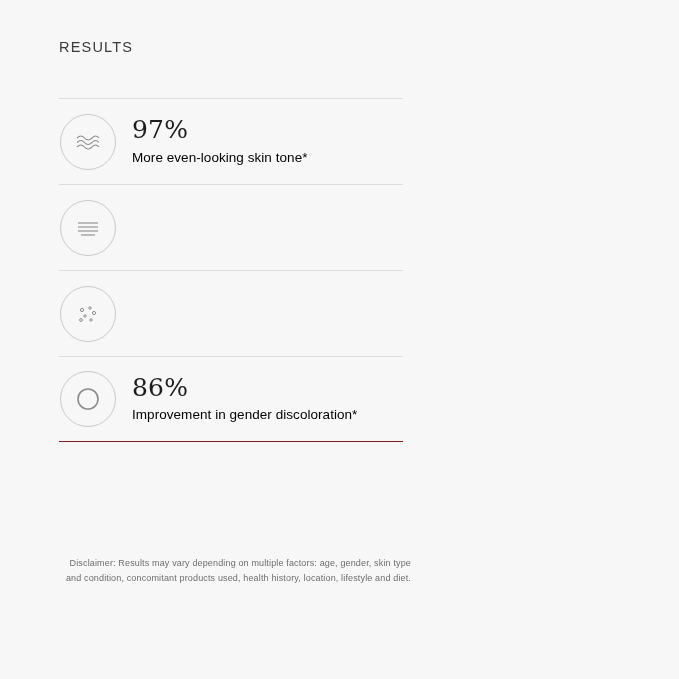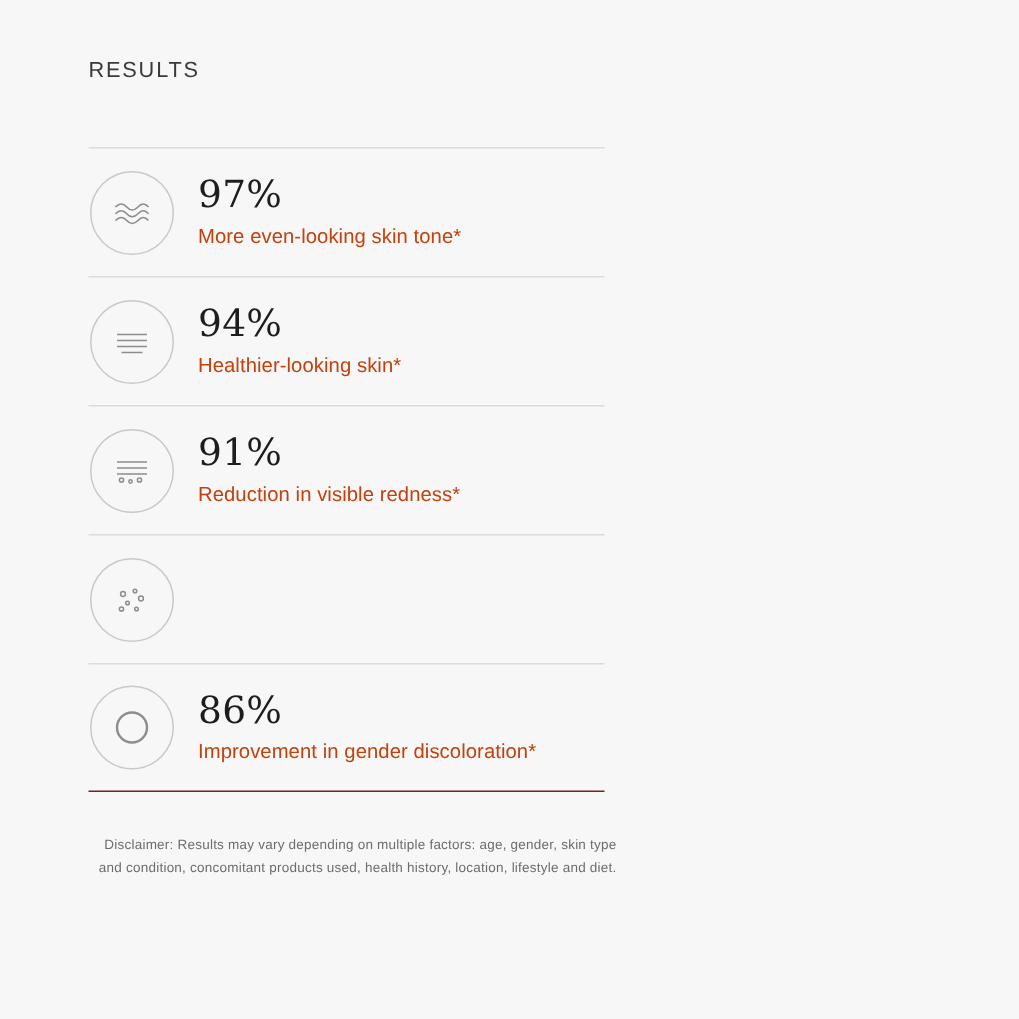--- a/index.html
+++ b/index.html
@@ -66,21 +66,21 @@
     font-family: "DejaVu Serif", "Liberation Serif", serif;
     font-size: 25px;
     line-height: 1.05;
     color: #1d1d1d;
     font-weight: 400;
     letter-spacing: 0.2px;
     text-align: right;
   }
   .claim {
     font-size: 13.5px;
-    color: #c2410c;
+    color: #000000;
     margin-top: 6px;
     letter-spacing: 0.05px;
     line-height: 1.2;
   }
   .disclaimer {
     position: absolute;
     left: 59px;
     top: 556px;
     width: 352px;
     font-size: 9px;
@@ -115,42 +115,22 @@
 
     <div class="result-row">
       <span class="icon-wrap">
         <svg width="30" height="20" viewBox="0 0 30 20">
           <line x1="5" y1="5" x2="25" y2="5" stroke="#8d8d8d" stroke-width="1.1"></line>
           <line x1="5" y1="9" x2="25" y2="9" stroke="#8d8d8d" stroke-width="1.1"></line>
           <line x1="5" y1="13" x2="25" y2="13" stroke="#8d8d8d" stroke-width="1.1"></line>
           <line x1="8" y1="17" x2="22" y2="17" stroke="#8d8d8d" stroke-width="1.1"></line>
         </svg>
       </span>
-      <span class="row-text">
-        <span class="pct">94%</span>
-        <div class="claim">Healthier-looking skin*</div>
-      </span>
     </div>
 
-    <div class="result-row">
-      <span class="icon-wrap">
-        <svg width="30" height="22" viewBox="0 0 30 22">
-          <line x1="5" y1="5" x2="25" y2="5" stroke="#8d8d8d" stroke-width="1.1"></line>
-          <line x1="5" y1="9" x2="25" y2="9" stroke="#8d8d8d" stroke-width="1.1"></line>
-          <line x1="5" y1="13" x2="25" y2="13" stroke="#8d8d8d" stroke-width="1.1"></line>
-          <circle cx="8" cy="17" r="1.4" fill="none" stroke="#8d8d8d" stroke-width="1"></circle>
-          <circle cx="14" cy="18" r="1.1" fill="none" stroke="#8d8d8d" stroke-width="1"></circle>
-          <circle cx="20" cy="17" r="1.4" fill="none" stroke="#8d8d8d" stroke-width="1"></circle>
-        </svg>
-      </span>
-      <span class="row-text">
-        <span class="pct">91%</span>
-        <div class="claim">Reduction in visible redness*</div>
-      </span>
-    </div>
 
     <div class="result-row">
       <span class="icon-wrap">
         <svg width="28" height="22" viewBox="0 0 28 22">
           <circle cx="8" cy="7" r="1.6" fill="none" stroke="#8d8d8d" stroke-width="1"></circle>
           <circle cx="16" cy="5" r="1.2" fill="none" stroke="#8d8d8d" stroke-width="1"></circle>
           <circle cx="20" cy="10" r="1.6" fill="none" stroke="#8d8d8d" stroke-width="1"></circle>
           <circle cx="11" cy="13" r="1.2" fill="none" stroke="#8d8d8d" stroke-width="1"></circle>
           <circle cx="7" cy="17" r="1.4" fill="none" stroke="#8d8d8d" stroke-width="1"></circle>
           <circle cx="17" cy="17" r="1.2" fill="none" stroke="#8d8d8d" stroke-width="1"></circle>

